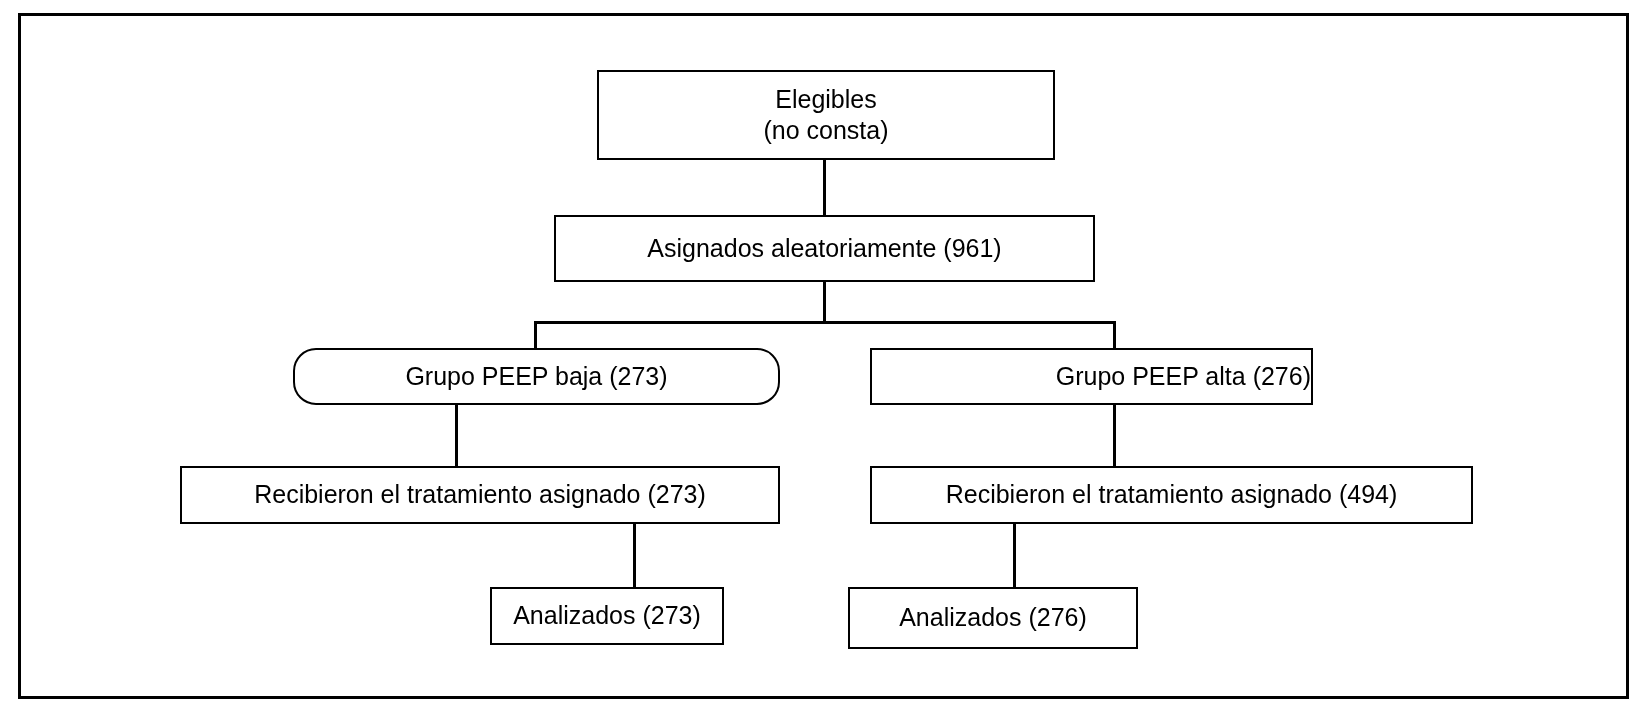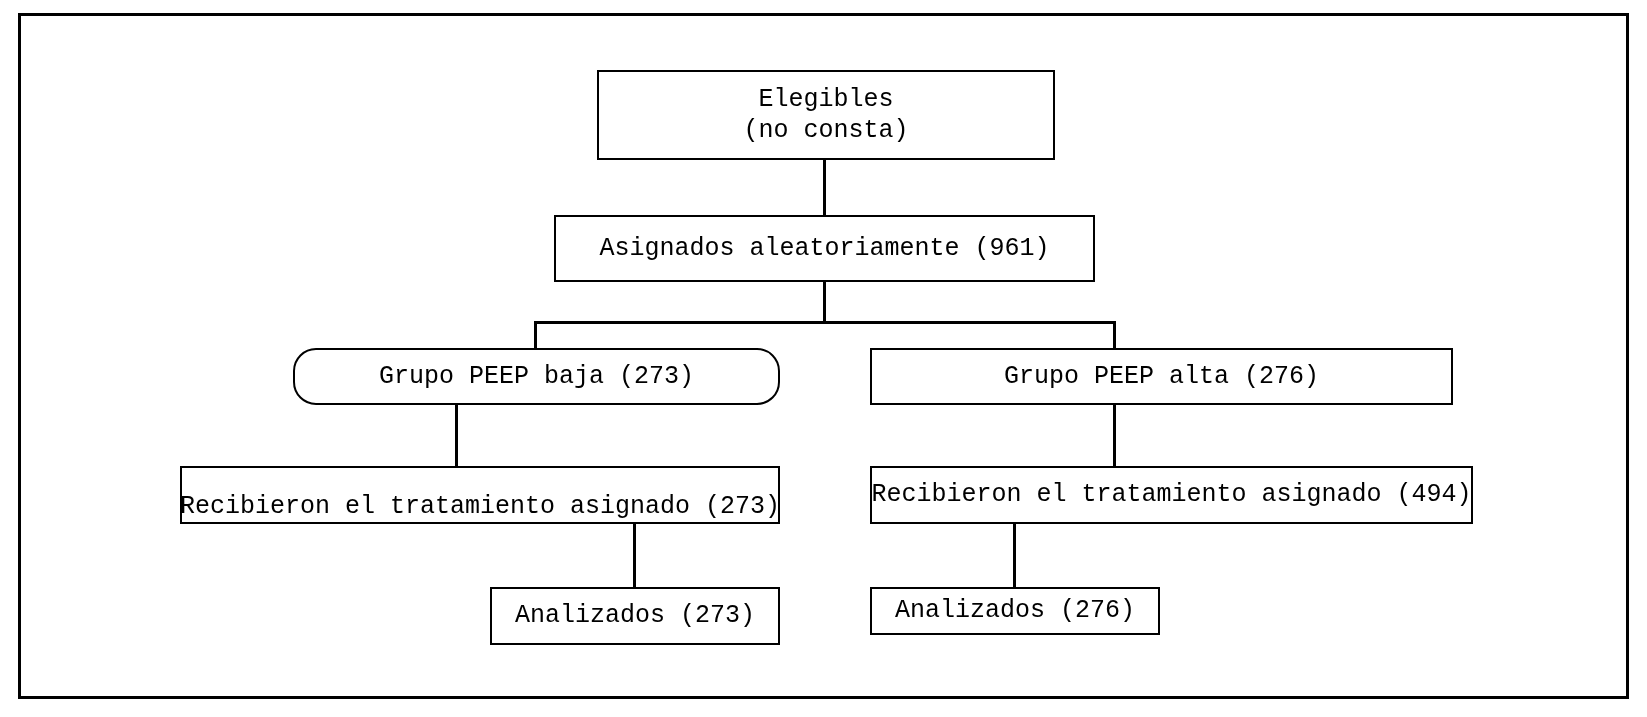--- a/index.html
+++ b/index.html
@@ -40,45 +40,44 @@
     background: #ffffff;
     display: flex;
     flex-direction: column;
     align-items: center;
     justify-content: center;
     text-align: center;
     color: #000000;
     font-size: 25px;
     line-height: 1.26;
     z-index: 3;
-    font-family: Liberation Mono, monospace;
   }
   .node .line {
     display: block;
     white-space: nowrap;
   }
 
   
   .conn {
     position: absolute;
     background: #000000;
     z-index: 1;
   }
   .conn.v { width: 3px; }
   .conn.h { height: 3px; }
 
   
   #node-eligible        { left: 597px;  top: 70px;  width: 458px; height: 90px; }
   #node-randomized      { left: 554px;  top: 215px; width: 541px; height: 67px; }
   #node-group-low       { left: 293px;  top: 348px; width: 487px; height: 57px; border-radius: 23px; }
-  #node-group-high      { left: 870px;  top: 348px; width: 583px; height: 57px; }
-  #node-received-low    { left: 180px;  top: 466px; width: 600px; height: 58px; justify-content: flex-end; }
+  #node-group-high      { left: 870px;  top: 348px; width: 443px; height: 57px; align-items: flex-end; }
+  #node-received-low    { left: 180px;  top: 466px; width: 600px; height: 58px; }
   #node-received-high   { left: 870px;  top: 466px; width: 603px; height: 58px; }
-  #node-analyzed-low    { left: 490px;  top: 587px; width: 290px; height: 58px; }
-  #node-analyzed-high   { left: 870px;  top: 587px; width: 290px; height: 48px; }
+  #node-analyzed-low    { left: 490px;  top: 587px; width: 234px; height: 58px; }
+  #node-analyzed-high   { left: 848px;  top: 587px; width: 290px; height: 62px; }
 
   
   
   #conn-eligible-rand      { left: 823px; top: 158px; height: 59px; }
   
   #conn-rand-split         { left: 823px; top: 280px; height: 44px; }
   #conn-split-bar          { left: 534px; top: 321px; width: 582px; }
   #conn-split-left-drop    { left: 534px; top: 321px; height: 29px; }
   #conn-split-right-drop   { left: 1113px; top: 321px; height: 29px; }
   

